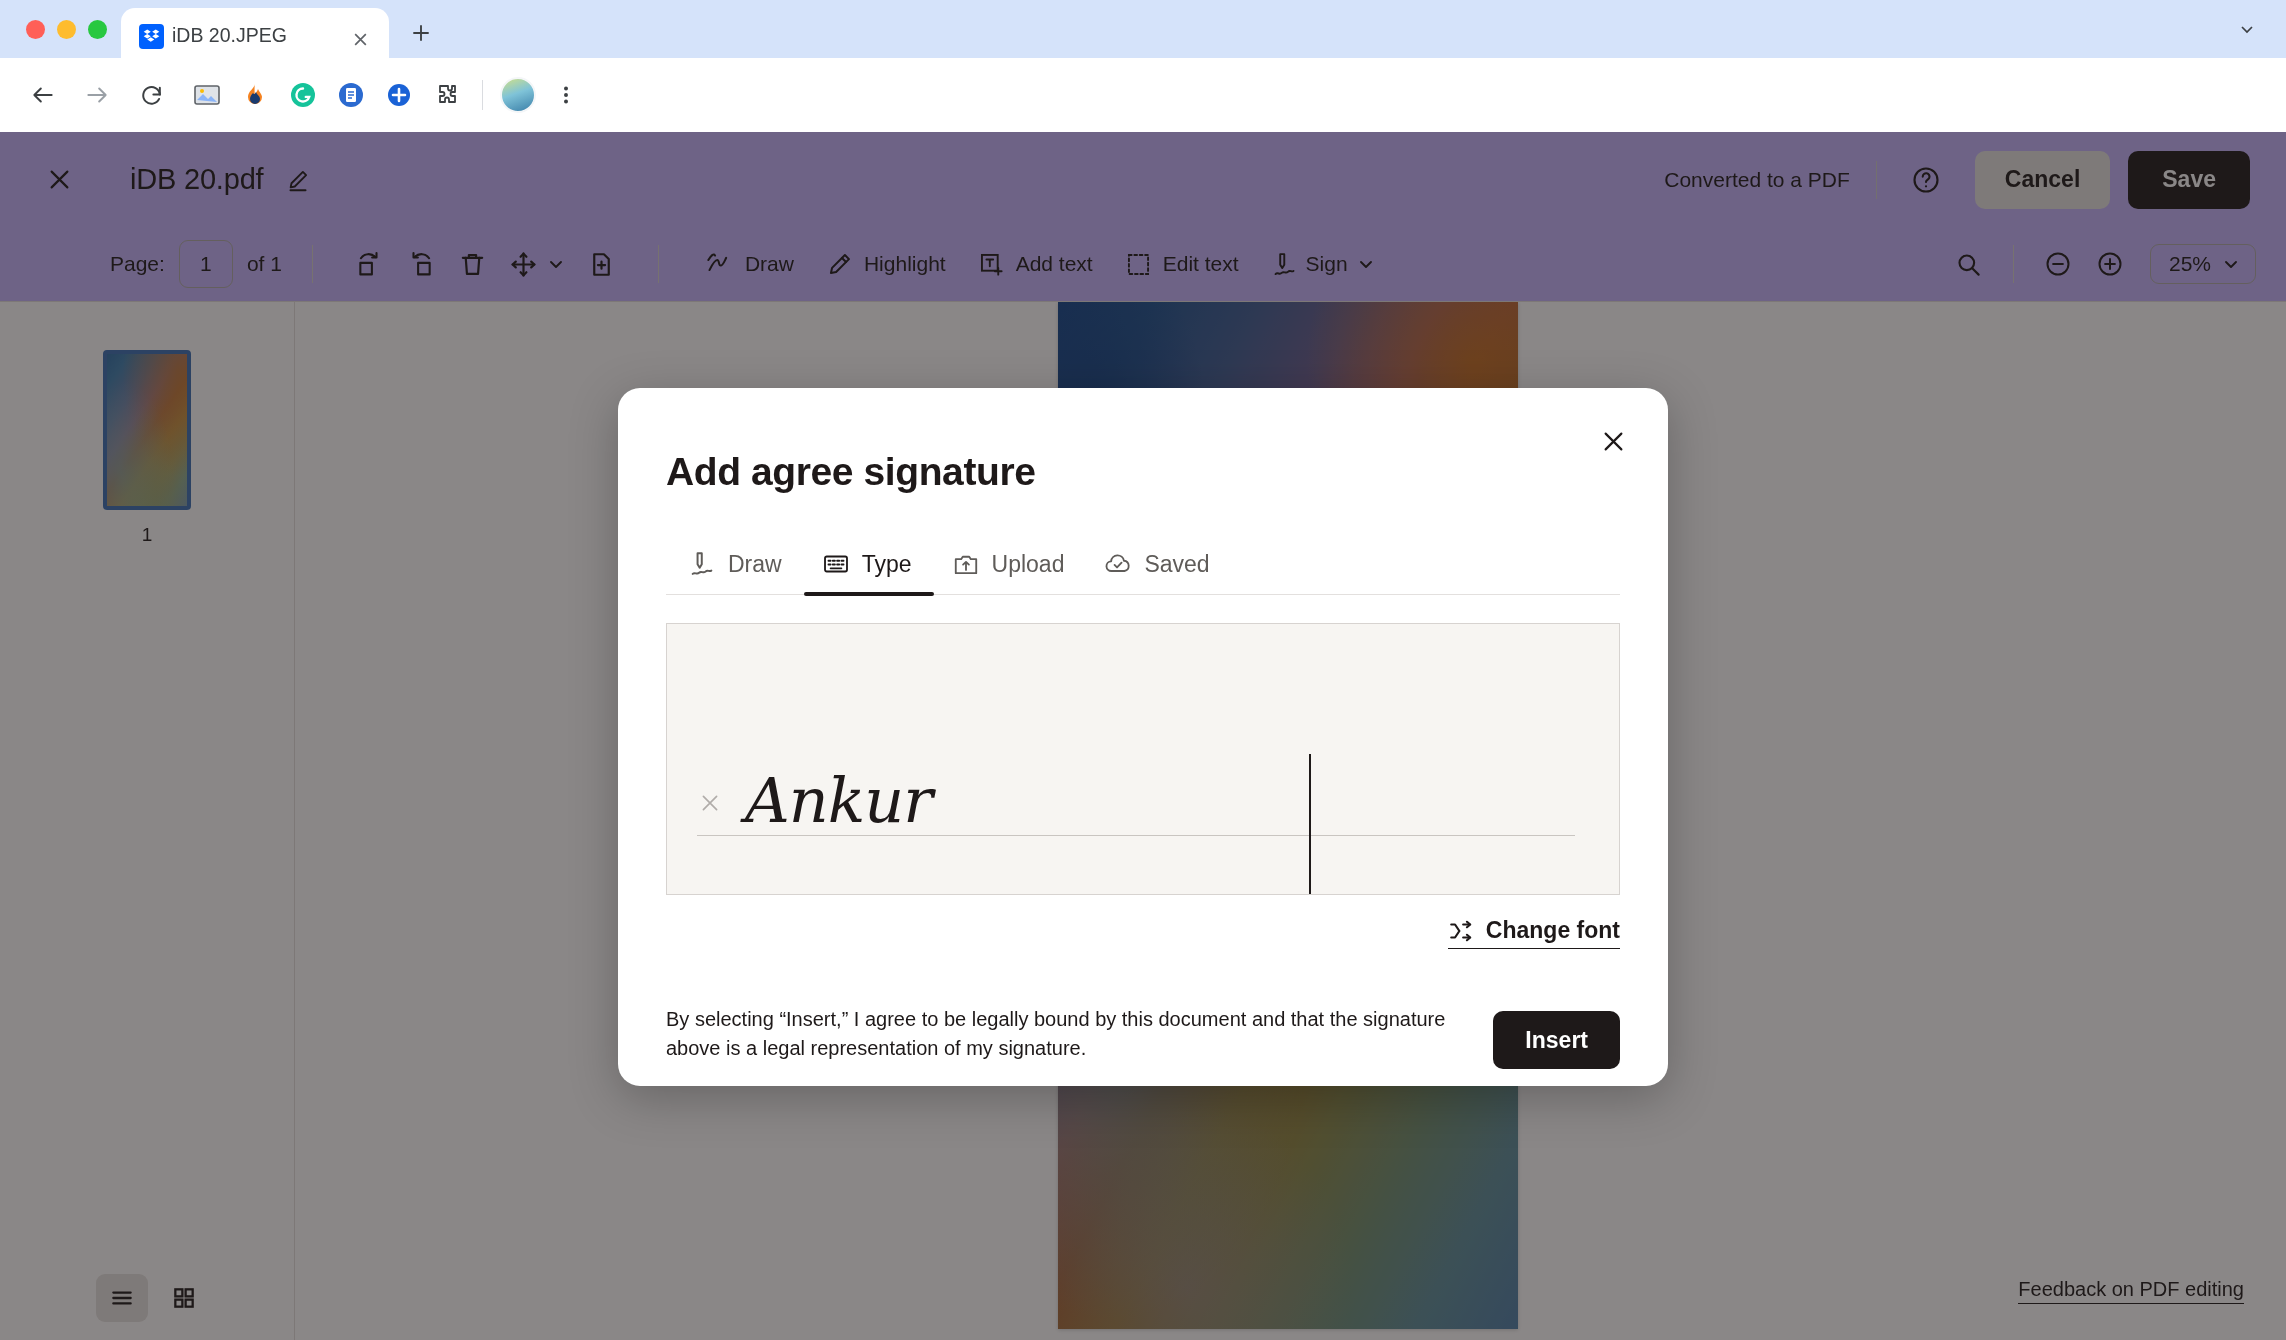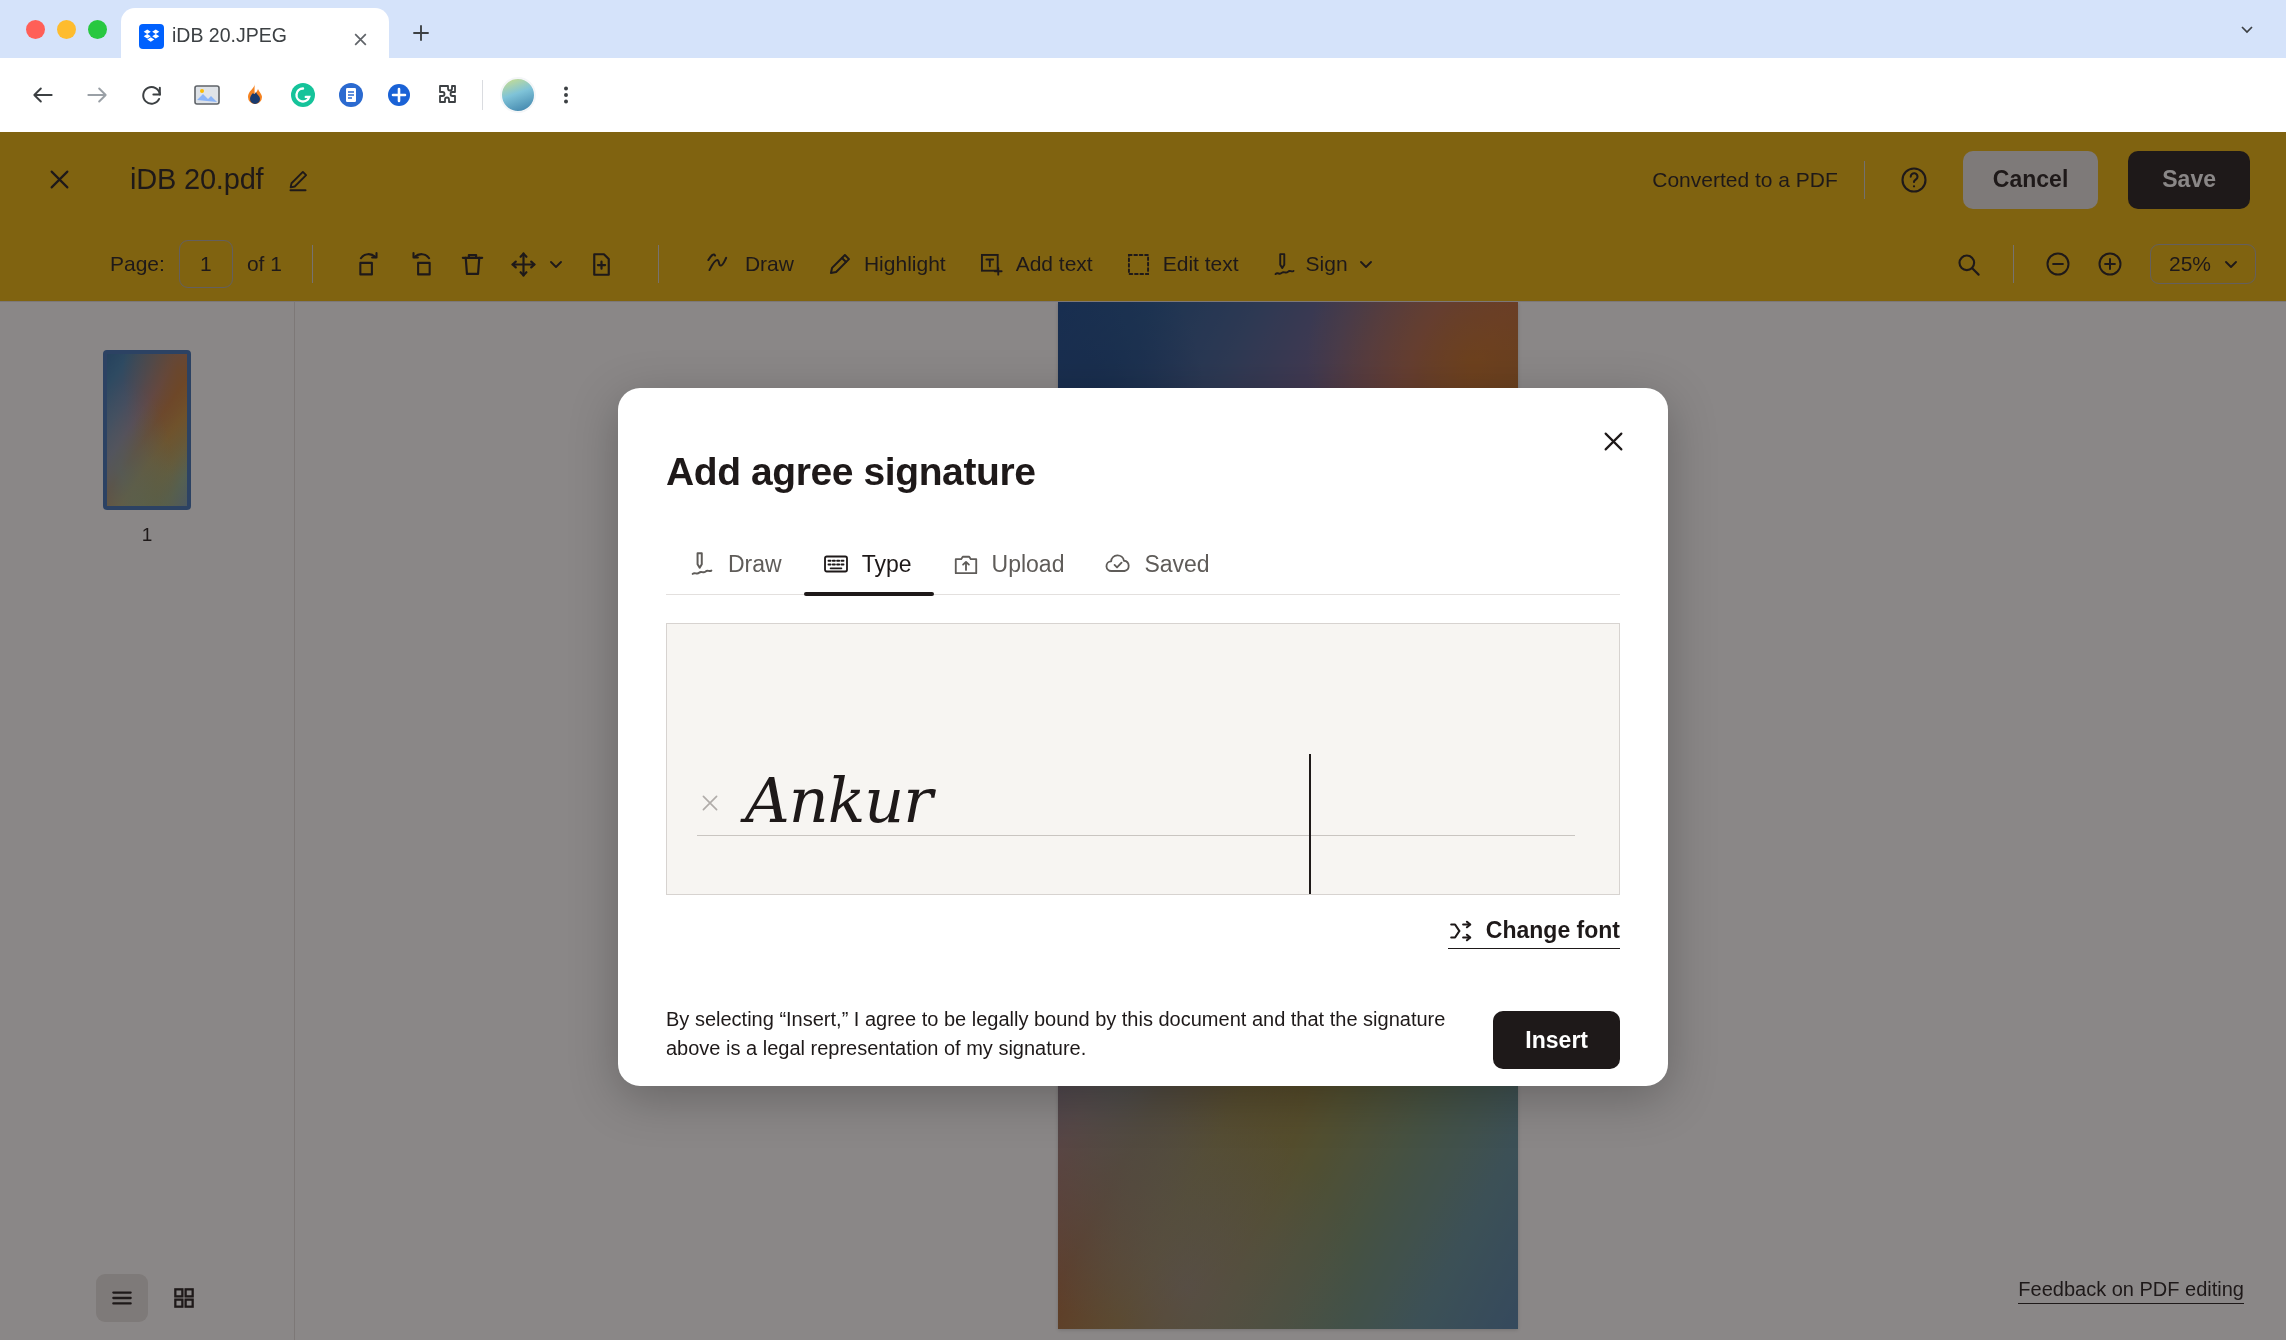--- a/index.html
+++ b/index.html
@@ -72,40 +72,40 @@
   .ext-row { display: flex; align-items: center; gap: 6px; padding-left: 6px; }
   .ext { width: 42px; height: 42px; display: flex; align-items: center; justify-content: center; flex:none; }
   .ext-sep { width: 1px; height: 30px; background: #dadce0; margin: 0 8px; }
   .avatar-ext {
     width: 36px; height: 36px; border-radius: 50%;
     background: linear-gradient(160deg,#cfe08a 0%, #7fc3d8 45%, #3b7fa8 100%);
     border: 2px solid #f4f6f8;
   }
 
   
-  .app { position: absolute; left: 0; top: 132px; width: 2286px; height: 1208px; background: #eab308; }
+  .app { position: absolute; left: 0; top: 132px; width: 2286px; height: 1208px; background: #c4b5fd; }
 
   .app-header {
     height: 95px; display: flex; align-items: center; padding: 0 36px; gap: 0;
     position: relative;
   }
   .hdr-close { width: 46px; height: 46px; display:flex; align-items:center; justify-content:center; color:#1e1919; margin-right: 48px; }
   .doc-title { font-size: 29px; color: #1e1919; font-weight: 400; letter-spacing: -0.2px; }
   .edit-pencil { margin-left: 20px; width: 30px; height: 30px; display:flex; align-items:center; justify-content:center; color:#1e1919; }
   .hdr-right { margin-left: auto; display: flex; align-items: center; gap: 0; }
   .converted { font-size: 21px; color: #1e1919; padding-right: 26px; }
   .vsep { width: 1px; height: 38px; background: #cfcfcd; }
   .help-btn { width: 46px; height: 46px; margin: 0 26px; display:flex; align-items:center; justify-content:center; color:#1e1919; }
   .btn-cancel {
     height: 58px; padding: 0 30px; border-radius: 10px; background: #e7e4e1;
     font-size: 23px; color: #1e1919; display:flex; align-items:center; font-weight: 600;
   }
   .btn-save {
     height: 58px; padding: 0 34px; border-radius: 10px; background: #1e1919;
-    color: #ffffff; font-size: 23px; display:flex; align-items:center; margin-left: 30px; font-weight: 600;
+    color: #ffffff; font-size: 23px; display:flex; align-items:center; margin-left: 18px; font-weight: 600;
   }
 
   .app-toolbar {
     height: 75px; display: flex; align-items: center; padding: 0 30px;
     border-bottom: 1px solid #e3e0de; gap: 0;
   }
   .tb-page-label { font-size: 21px; color: #1e1919; margin-left: 80px; }
   .tb-page-input {
     width: 54px; height: 48px; border: 1.5px solid #b0aca9; border-radius: 9px;
     margin: 0 14px; display: flex; align-items: center; justify-content: center;

